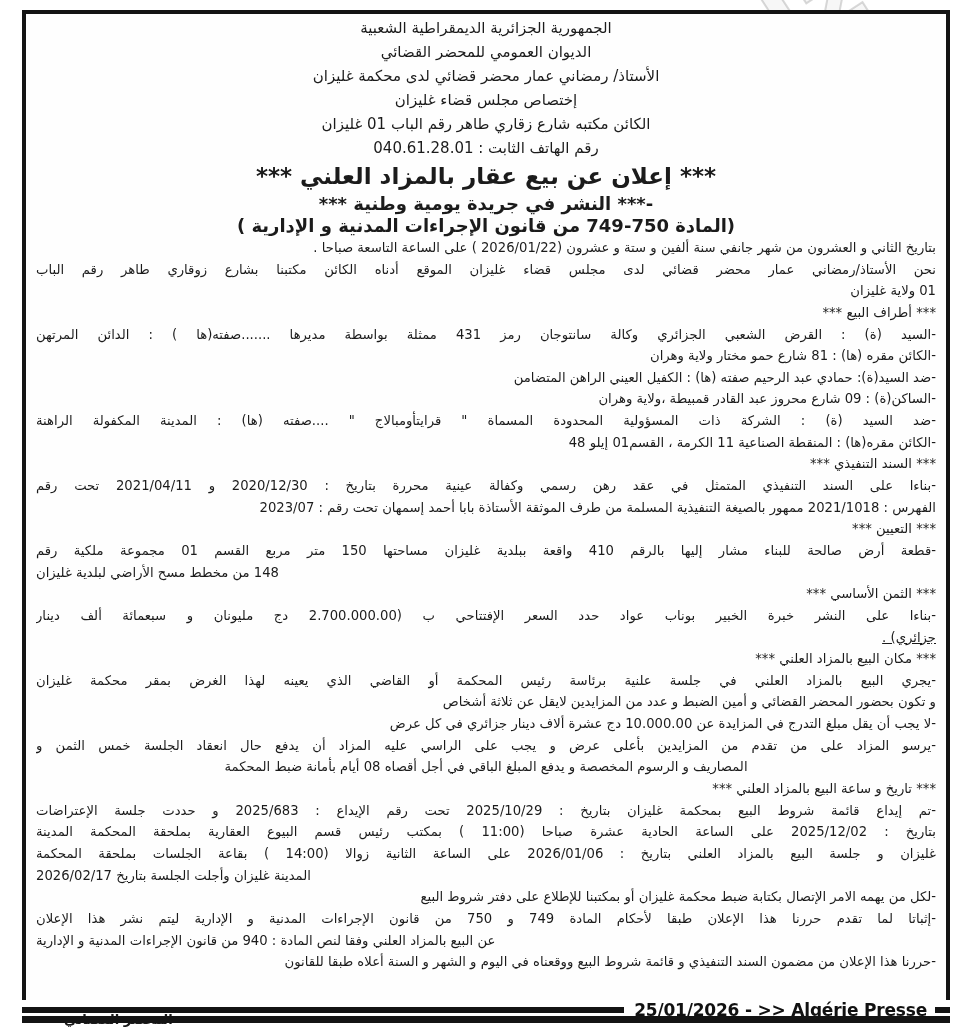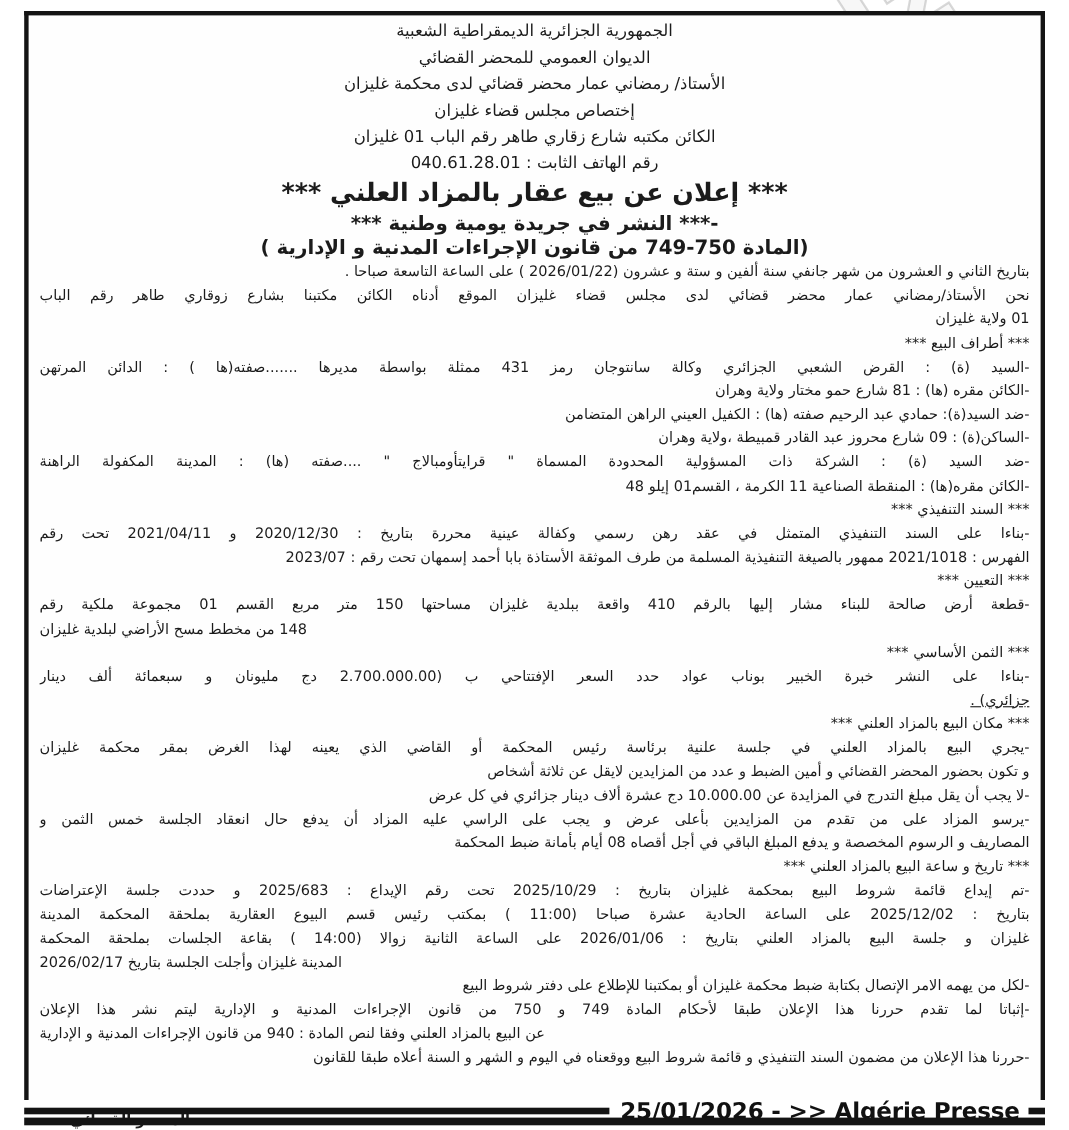--- a/index.html
+++ b/index.html
@@ -16,36 +16,36 @@
   
   .hline { text-align:center; font-weight:normal; font-size:15px; line-height:24px; height:24px; overflow:hidden; }
   .title { text-align:center; font-weight:bold; font-size:23px; line-height:33px; height:33px; overflow:hidden; }
   .sub   { text-align:center; font-weight:bold; font-size:18px; line-height:22px; height:22px; overflow:hidden; }
 
   
   .bline { font-size:13.2px; line-height:21.65px; height:21.65px; overflow:hidden; direction:rtl; }
   .a-j { text-align:justify; text-align-last:justify; }
   .a-r { text-align:right; }
   .a-c { text-align:left; }
-  .a-l { text-align:right; }
+  .a-l { text-align:center; }
   .a-rp85 { text-align:right; padding-left:85px;text-decoration:underline; }
   .a-l28 { text-align:left; padding-left:28px; }
   .bold { font-weight:bold;margin-top:36px; }
 
   
   .footer {
     position:absolute; left:22px; top:997px; width:928px; height:26px;
     display:flex; align-items:center; z-index:3; background:transparent;
     direction:ltr;
   }
   .rule { background:#141414; height:6px; }
   .rule-left { flex:1 1 auto; }
   .rule-right { flex:0 0 15px; }
   .footer-text {
-    font-size:21px; font-weight:bold; letter-spacing:-0.2px;
+    font-size:17px; font-weight:bold; letter-spacing:-0.2px;
     padding:0 8px 0 10px; white-space:nowrap; color:#111;
   }
 
   
   .next-clip { position:absolute; left:22px; top:1016px; width:928px; height:7px; background:#141414; z-index:3; }
 
   
   .wm {
     position:absolute; z-index:1; pointer-events:none; font-weight:bold;
     color:rgba(120,120,120,0.06);

